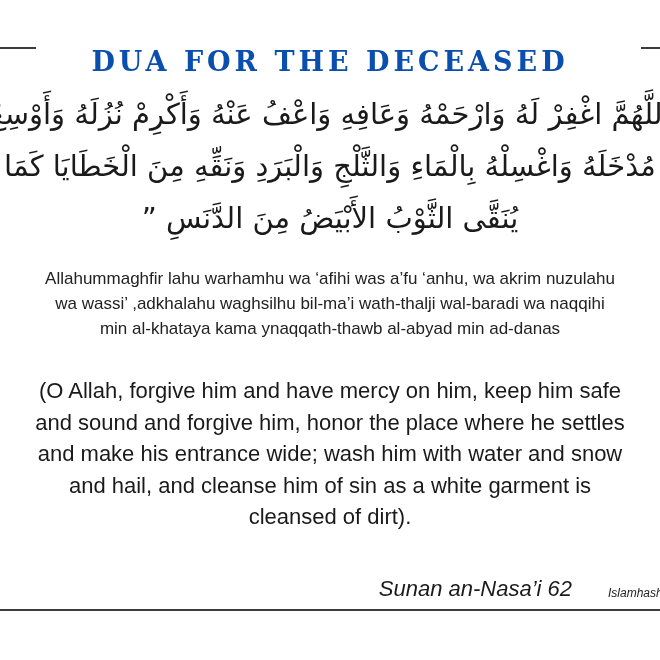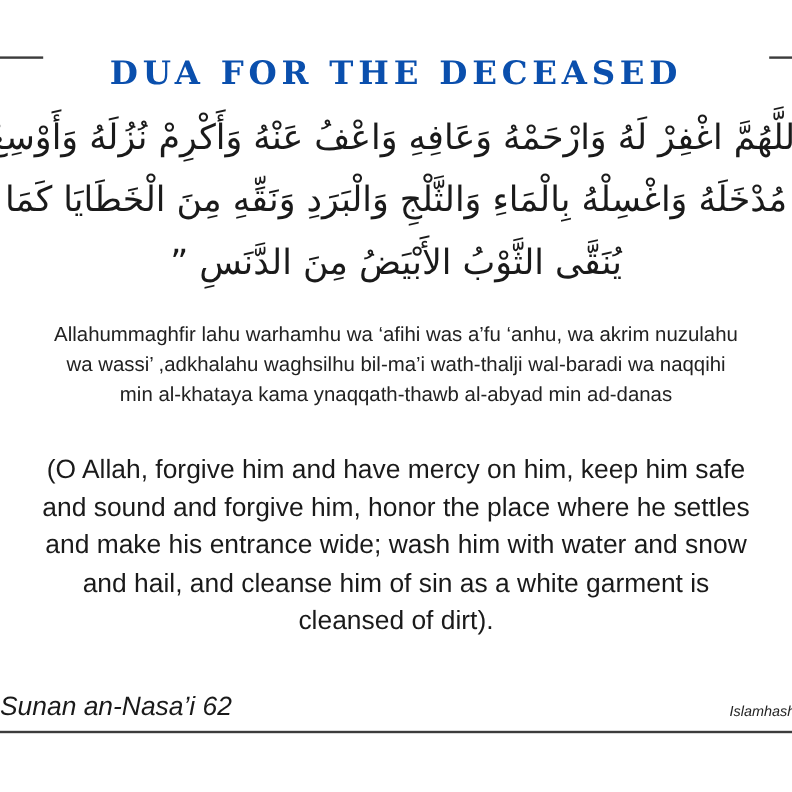--- a/index.html
+++ b/index.html
@@ -30,21 +30,21 @@
       line-height: 25px; color: #222;
     }
     .translation {
       position: absolute; left: -40px; top: 375px; width: 740px;
       text-align: center; white-space: nowrap;
       font-family: "Liberation Sans", sans-serif; font-size: 22px;
       line-height: 31.5px; color: #1a1a1a;
     }
     .source {
       position: absolute; left: 0; top: 576px; width: 572px;
-      text-align: left; font-family: "Liberation Sans", sans-serif;
+      text-align: right; font-family: "Liberation Sans", sans-serif;
       font-style: italic; font-size: 22px; color: #1a1a1a;
     }
     .watermark {
       position: absolute; left: 608px; top: 586px; white-space: nowrap;
       font-family: "Liberation Sans", sans-serif; font-style: italic;
       font-size: 12px; color: #222;
     }
     .line { display: block; }
   </style>
 </head>

